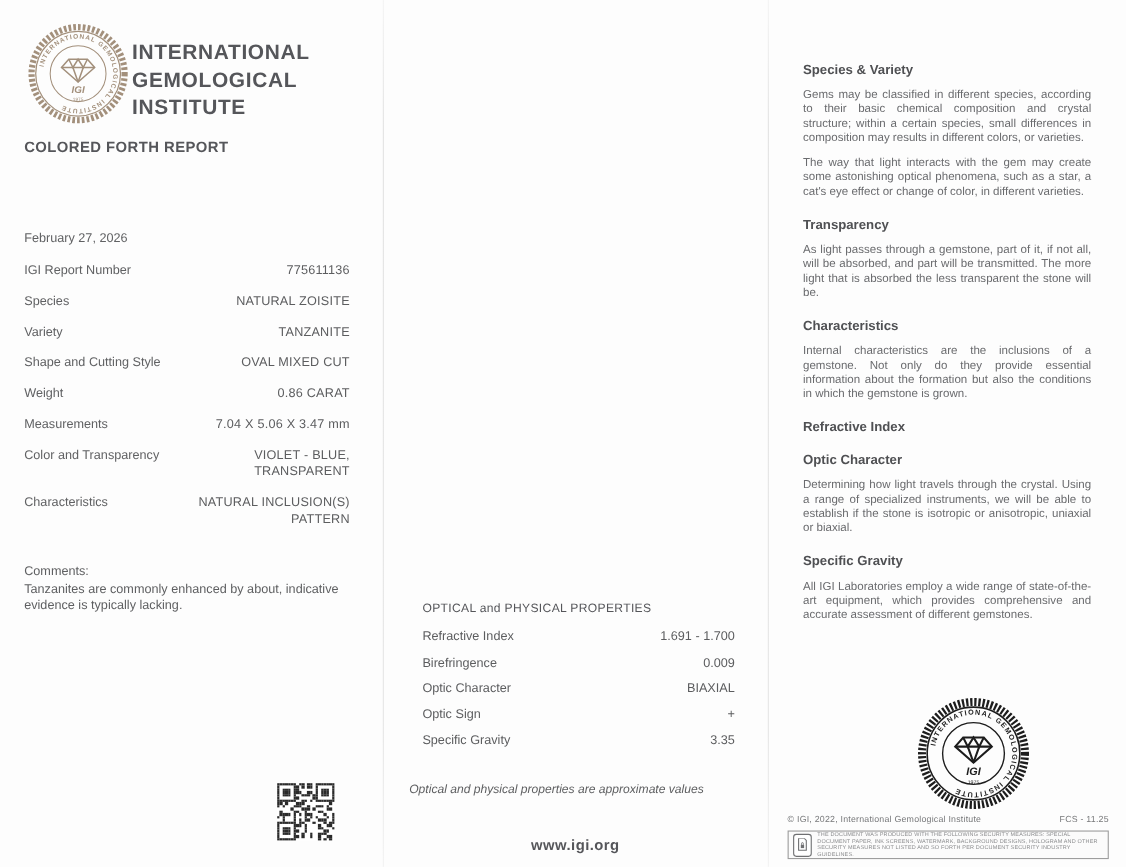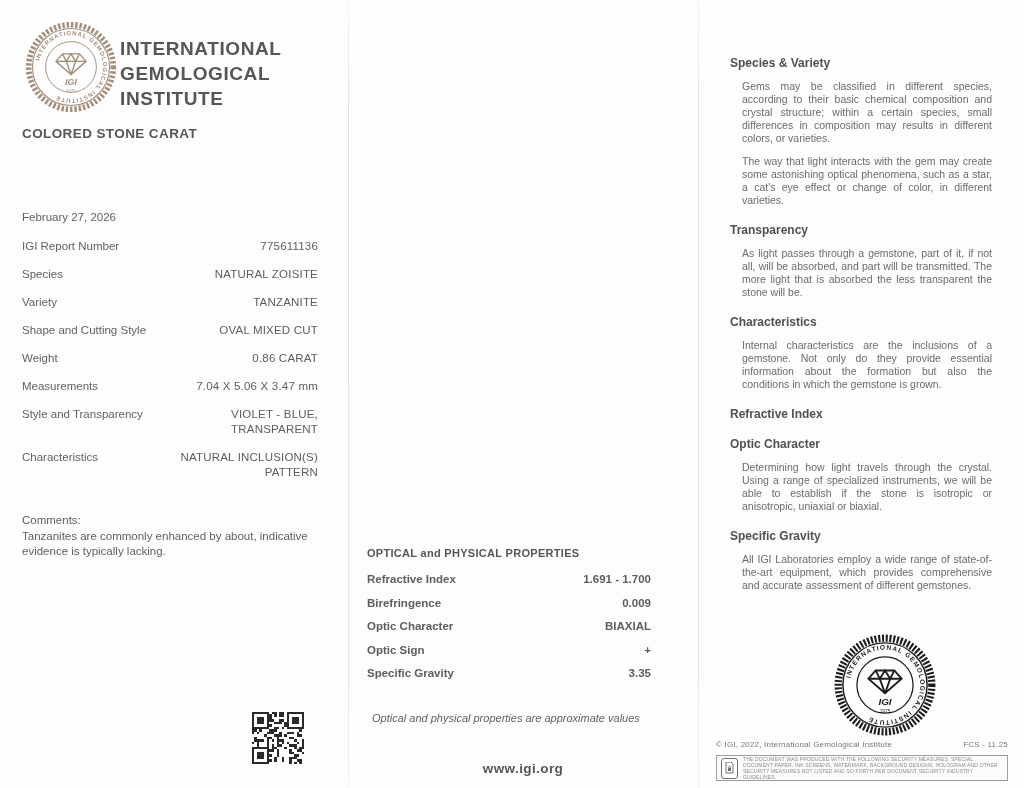--- a/index.html
+++ b/index.html
@@ -20,31 +20,31 @@
   .field-row{display:flex;justify-content:space-between;align-items:flex-start;margin-bottom:13px;font-size:11.5px;line-height:15px;}
   .field-label{color:#606163;flex:0 0 auto;padding-right:10px;}
   .field-value{text-align:right;white-space:pre-line;letter-spacing:.2px;color:#5c5d5f;}
   .comments{left:22px;top:513px;width:302px;font-size:11.5px;line-height:15px;color:#5e5f61;}
   .comments .c-label{margin-bottom:1px;}
   .qr{left:252px;top:712px;width:52px;height:52px;display:grid;
       grid-template-rows:repeat(21,1fr);grid-template-columns:repeat(21,1fr);background:#fff;}
   .qr div{background:#2a2a2a;}
 
   
-  .props{left:367px;top:547px;width:284px;font-weight:bold;}
+  .props{left:384px;top:547px;width:284px;}
   .props-heading{font-size:11px;letter-spacing:.3px;color:#55565a;margin-bottom:14px;}
   .prop-row{display:flex;justify-content:space-between;font-size:11.5px;line-height:13px;margin-bottom:10.5px;color:#5c5d5f;}
   .props-note{left:372px;top:712px;width:300px;font-size:11px;font-style:italic;color:#5e5f61;}
   .website{left:348px;top:761px;width:350px;text-align:center;font-size:13.5px;font-weight:bold;letter-spacing:.4px;color:#55565a;}
 
   
   .glossary{left:730px;top:56px;width:262px;}
   .glossary h3{font-size:12px;font-weight:bold;color:#4f5053;margin:16px 0 10px 0;line-height:14px;}
   .glossary h3:first-child{margin-top:0;}
-  .glossary p{font-size:10.5px;line-height:13px;text-align:justify;color:#6a6b6e;margin:0 0 10px 12px;}
+  .glossary p{font-size:10.5px;line-height:13px;text-align:justify;color:#6a6b6e;margin:0 0 10px 0;}
 
   .seal-gold{left:24px;top:20px;width:94px;height:94px;}
   .seal-black{left:833px;top:633px;width:104px;height:104px;}
 
   .footer-line{left:716px;top:740px;width:292px;display:flex;justify-content:space-between;
                font-size:8px;color:#77787a;letter-spacing:.2px;}
   .security{left:716px;top:755px;width:292px;height:26px;border:1px solid #9d9d9d;background:#fbfbfb;
             display:flex;align-items:center;padding:2px 4px;box-sizing:border-box;}
   .security .sec-icon{flex:0 0 15px;height:19px;border:1.5px solid #6f7072;border-radius:3px;
             display:flex;align-items:center;justify-content:center;margin-right:5px;background:#fff;}
@@ -73,21 +73,21 @@
   <text x="50" y="69" text-anchor="middle" font-size="9.5" font-weight="bold" font-style="italic" fill="#a3907c">IGI</text>
   <text x="50" y="76.5" text-anchor="middle" font-size="4.6" fill="#a3907c">1975</text>
 </svg>
 
 <div class="abs brand-title">
   <div>INTERNATIONAL</div>
   <div>GEMOLOGICAL</div>
   <div>INSTITUTE</div>
 </div>
 
-<div class="abs report-type">COLORED STONE CARAT</div>
+<div class="abs report-type">COLORED FORTH REPORT</div>
 
 <div class="abs report-date">February 27, 2026</div>
 
 <div class="abs fields">
   <div class="field-row">
     <span class="field-label">IGI Report Number</span>
     <span class="field-value">775611136</span>
   </div>
   <div class="field-row">
     <span class="field-label">Species</span>
@@ -103,21 +103,21 @@
   </div>
   <div class="field-row">
     <span class="field-label">Weight</span>
     <span class="field-value">0.86 CARAT</span>
   </div>
   <div class="field-row">
     <span class="field-label">Measurements</span>
     <span class="field-value">7.04 X 5.06 X 3.47 mm</span>
   </div>
   <div class="field-row">
-    <span class="field-label">Style and Transparency</span>
+    <span class="field-label">Color and Transparency</span>
     <span class="field-value">VIOLET - BLUE,
 TRANSPARENT</span>
   </div>
   <div class="field-row">
     <span class="field-label">Characteristics</span>
     <span class="field-value">NATURAL INCLUSION(S)
 PATTERN</span>
   </div>
 </div>
 

